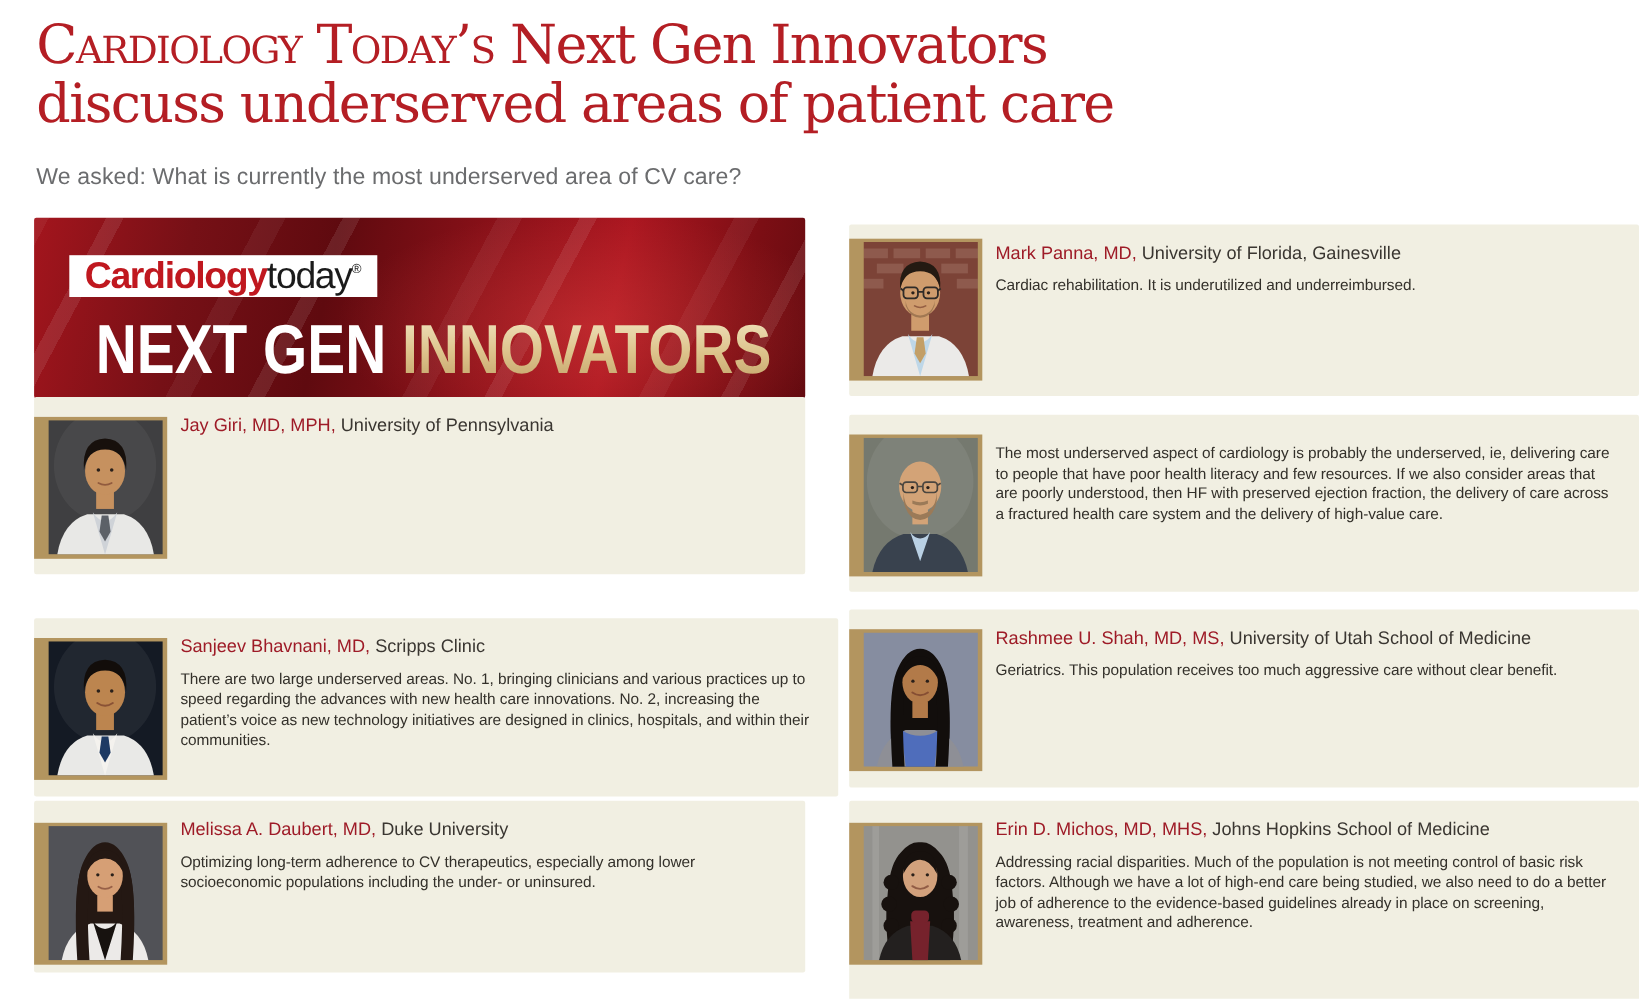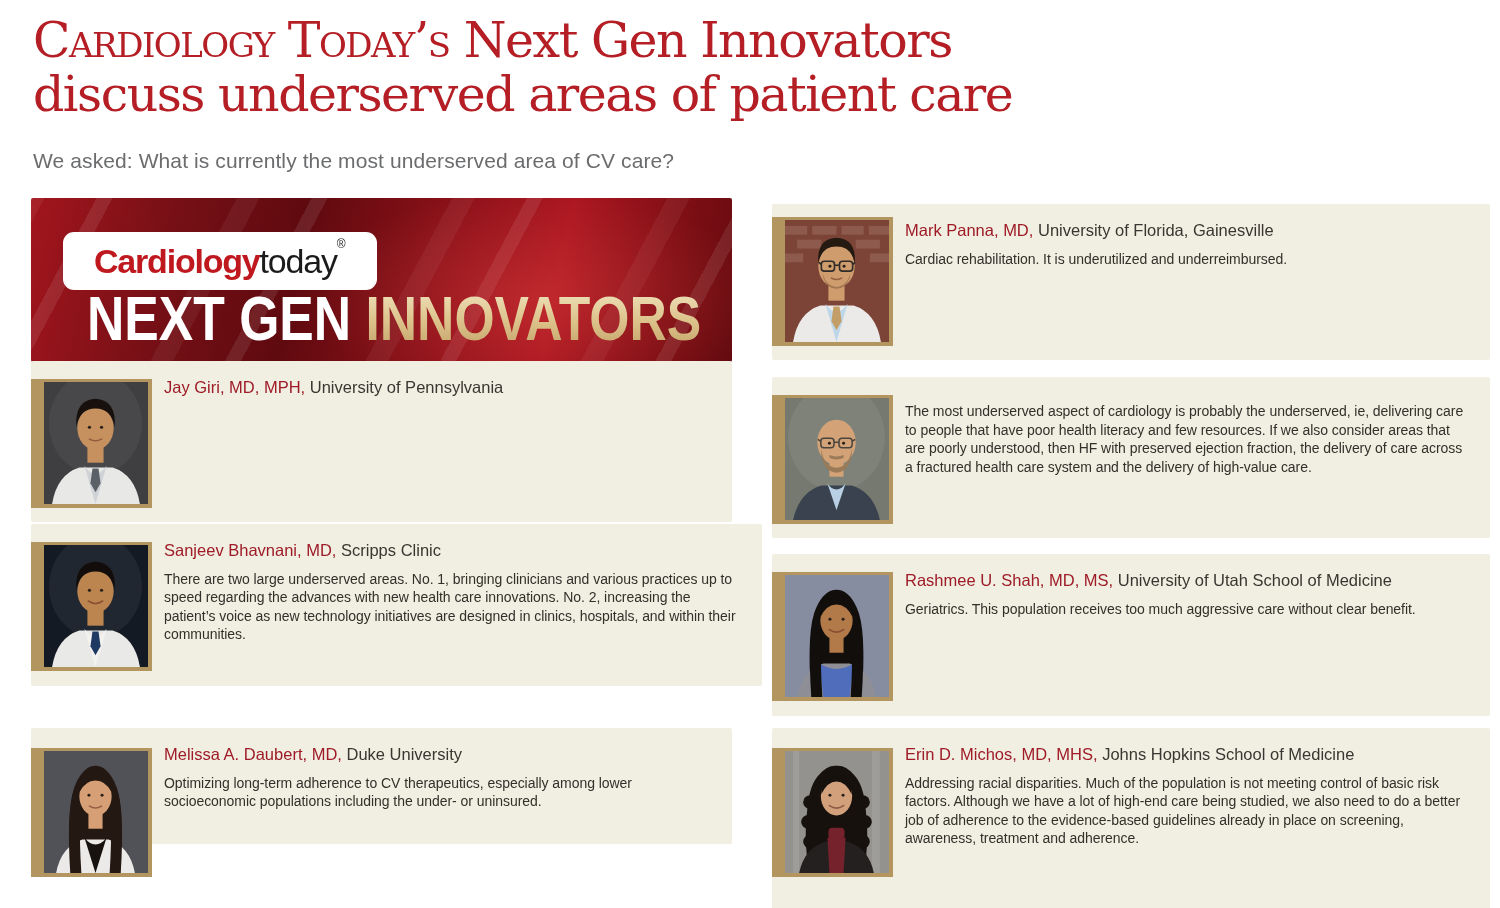--- a/index.html
+++ b/index.html
@@ -30,22 +30,22 @@
     background:repeating-linear-gradient(118deg,
       rgba(255,255,255,0) 0 46px, rgba(255,255,255,.055) 46px 66px,
       rgba(255,255,255,0) 66px 112px, rgba(255,255,255,.09) 112px 126px,
       rgba(255,255,255,0) 126px 190px);
   }
   .banner .glow{
     position:absolute;inset:0;pointer-events:none;
     background:radial-gradient(ellipse 330px 150px at 72% 60%, rgba(255,95,85,.26), rgba(255,95,85,0) 70%);
   }
   .logo-box{
-    position:absolute;left:32px;top:34px;height:58px;
-    background:#ffffff;display:flex;align-items:center;padding:0 31px;border-radius:11px;
+    position:absolute;left:32px;top:34px;height:38px;
+    background:#ffffff;display:flex;align-items:center;padding:0 14px;
   }
   .logo-red{font-size:34px;font-weight:700;color:#c0181f;letter-spacing:-1.2px;line-height:1}
   .logo-black{font-size:34px;font-weight:400;color:#1b1b1b;letter-spacing:-1.2px;line-height:1}
   .logo-reg{font-size:12px;color:#1b1b1b;align-self:flex-start;margin-top:5px}
   .series{
     position:absolute;left:56px;top:89px;margin:0;white-space:nowrap;
     font-size:63px;font-weight:700;line-height:1;
     transform:scaleX(.82);transform-origin:left top;letter-spacing:0;
   }
   .series .white{color:#ffffff}
@@ -100,21 +100,21 @@
       <circle cx="45" cy="46" r="1.6" fill="#2a201a"></circle>
         <circle cx="57" cy="46" r="1.6" fill="#2a201a"></circle>
       <path d="M45 58 Q51 61.5 57 58" stroke="rgba(110,55,40,.6)" stroke-width="1.5" fill="none" stroke-linecap="round"></path>
     </svg>
   </div>
   <div class="card-text">
     <p class="person-line"><span class="person-name">Jay Giri, MD, MPH,</span> <span class="person-aff">University of Pennsylvania</span></p>
   </div>
 </section>
 
-<section class="card" style="left:31px;top:524px;width:731px;height:162px">
+<section class="card" style="left:31px;top:562px;width:731px;height:162px">
   <div class="photo-frame" style="top:18px">
     <svg viewBox="0 0 103 124" preserveAspectRatio="none" style="--bg: #141a24; --hair: #120d0a; --skin: #bc854f; --torso: #e9e9e7; --shirt: #f4f2ee; --tie: #1e3a63;">
       <rect width="103" height="124" fill="var(--bg)"></rect>
       <ellipse cx="51" cy="42" rx="46" ry="52" fill="rgba(255,255,255,0.06)"></ellipse>
       <path d="M8 124 Q13 94 35 87 L68 87 Q90 94 95 124 Z" fill="var(--torso)"></path>
       <path d="M40 85 L51 124 L62 85 Q57 93 51 93 Q45 93 40 85Z" fill="var(--shirt)"></path>
       <path d="M48 88 L54 88 L56 103 L51 112 L46 103Z" fill="var(--tie)"></path>
       <rect x="43" y="66" width="16" height="16" fill="var(--skin)"></rect>
       <ellipse cx="51" cy="47" rx="18" ry="22" fill="var(--skin)"></ellipse>
       <path d="M32 46 Q30 18 51 17 Q72 18 70 46 Q67 27 51 27 Q35 27 32 46Z" fill="var(--hair)"></path>
@@ -122,21 +122,21 @@
         <circle cx="57" cy="46" r="1.6" fill="#2a201a"></circle>
       <path d="M44 57 Q51 62 58 57" stroke="rgba(110,55,40,.65)" stroke-width="1.8" fill="none" stroke-linecap="round"></path>
     </svg>
   </div>
   <div class="card-text">
     <p class="person-line"><span class="person-name">Sanjeev Bhavnani, MD,</span> <span class="person-aff">Scripps Clinic</span></p>
     <p class="quote">There are two large underserved areas. No. 1, bringing clinicians and various practices up to speed regarding the advances with new health care innovations. No. 2, increasing the patient’s voice as new technology initiatives are designed in clinics, hospitals, and within their communities.</p>
   </div>
 </section>
 
-<section class="card" style="left:31px;top:728px;width:701px;height:116px">
+<section class="card" style="left:31px;top:728px;width:701px;height:156px">
   <div class="photo-frame" style="top:20px">
     <svg viewBox="0 0 103 124" preserveAspectRatio="none" style="--bg: #515257; --hair: #241813; --skin: #d69f75; --torso: #eceae8; --shirt: #17120f;">
       <rect width="103" height="124" fill="var(--bg)"></rect>
       <path d="M26 124 Q22 52 32 32 Q40 15 51 15 Q62 15 70 32 Q80 52 76 124 Z" fill="var(--hair)"></path>
       <path d="M12 124 Q17 97 38 90 L64 90 Q85 97 90 124Z" fill="var(--torso)"></path>
       <path d="M40 88 L51 124 L62 88 Q57 95 51 95 Q45 95 40 88Z" fill="var(--shirt)"></path>
       <path d="M26 124 Q22 60 30 38 L40 30 Q33 60 37 124 Z" fill="var(--hair)"></path>
       <path d="M76 124 Q80 60 72 38 L62 30 Q69 60 65 124 Z" fill="var(--hair)"></path>
       <rect x="44" y="64" width="14" height="15" fill="var(--skin)"></rect>
       <ellipse cx="51" cy="46" rx="16" ry="20" fill="var(--skin)"></ellipse>

